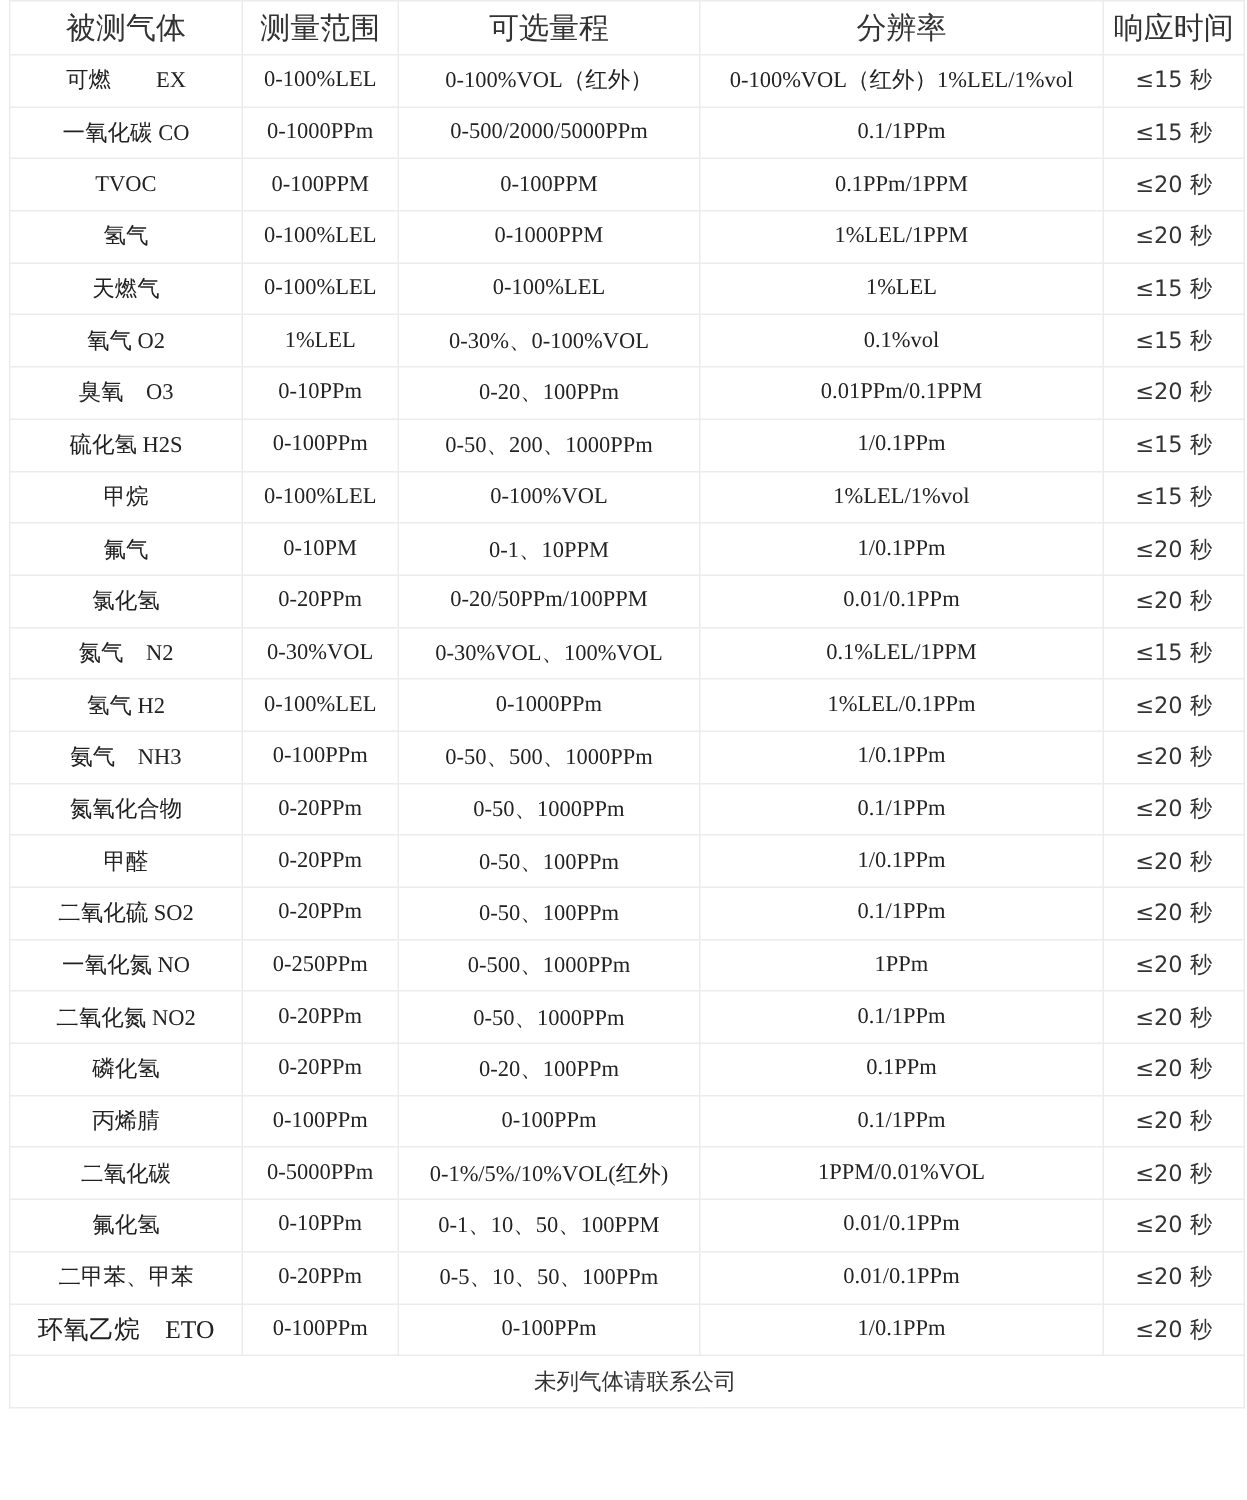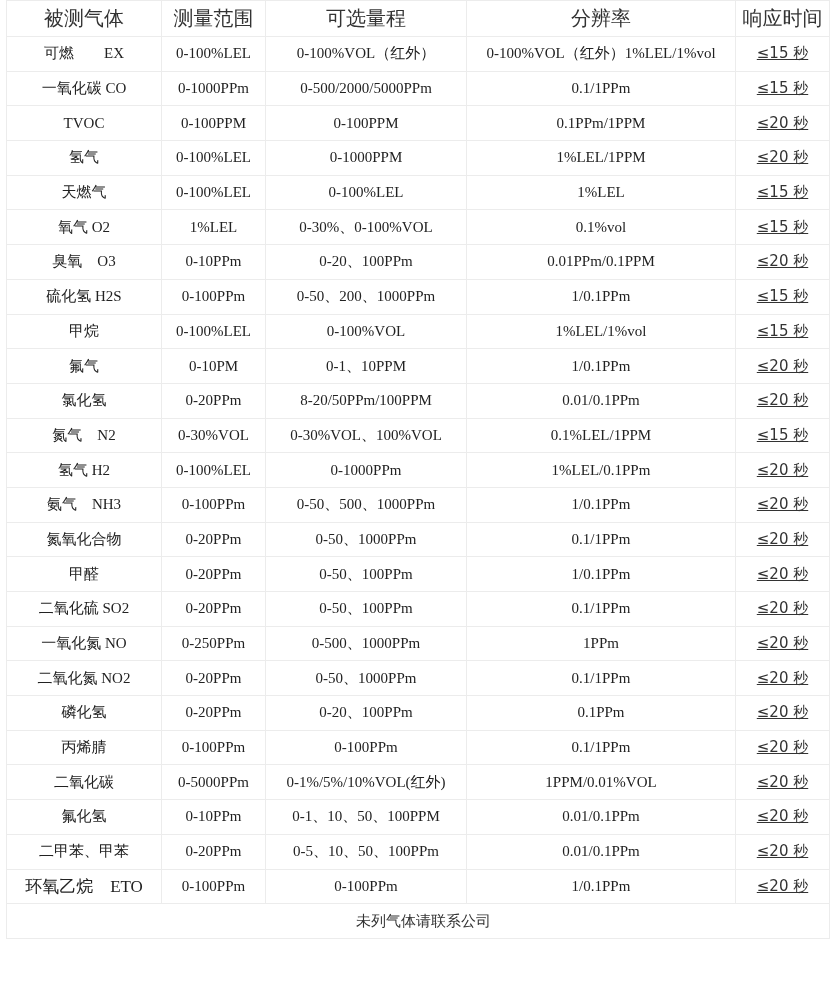--- a/index.html
+++ b/index.html
@@ -43,21 +43,20 @@
     }
     td {
       height: 33.7px;
     }
     td.gas { font-size: 15px; }
     td.gas.big { font-size: 17px; margin-top: 12px; }
     td.resp {
       font-family: "DejaVu Sans", "Liberation Sans", sans-serif;
       font-size: 15px;
       color: #333333;
-      text-decoration: underline;
     }
     td.footer {
       height: 34px;
       font-family: "DejaVu Sans", "Liberation Sans", sans-serif;
       font-size: 15px;
       color: #333333;
       text-align: center;
       padding-left: 11px;
     }
     col.c1 { width: 155px; }
@@ -154,21 +153,21 @@
         <tr>
           <td class="gas">氟气</td>
           <td>0-10PM</td>
           <td>0-1、10PPM</td>
           <td>1/0.1PPm</td>
           <td class="resp">≤20 秒</td>
         </tr>
         <tr>
           <td class="gas">氯化氢</td>
           <td>0-20PPm</td>
-          <td>8-20/50PPm/100PPM</td>
+          <td>0-20/50PPm/100PPM</td>
           <td>0.01/0.1PPm</td>
           <td class="resp">≤20 秒</td>
         </tr>
         <tr>
           <td class="gas">氮气　N2</td>
           <td>0-30%VOL</td>
           <td>0-30%VOL、100%VOL</td>
           <td>0.1%LEL/1PPM</td>
           <td class="resp">≤15 秒</td>
         </tr>

